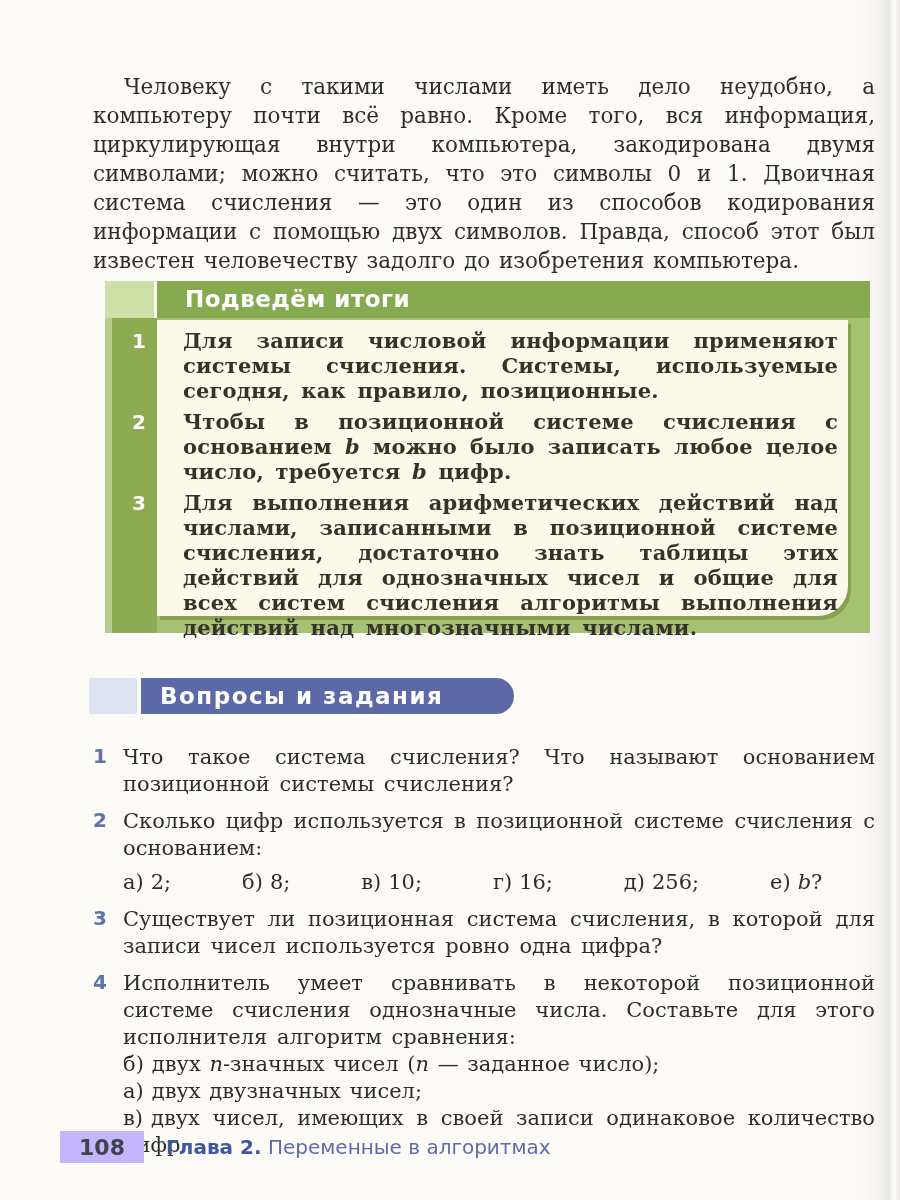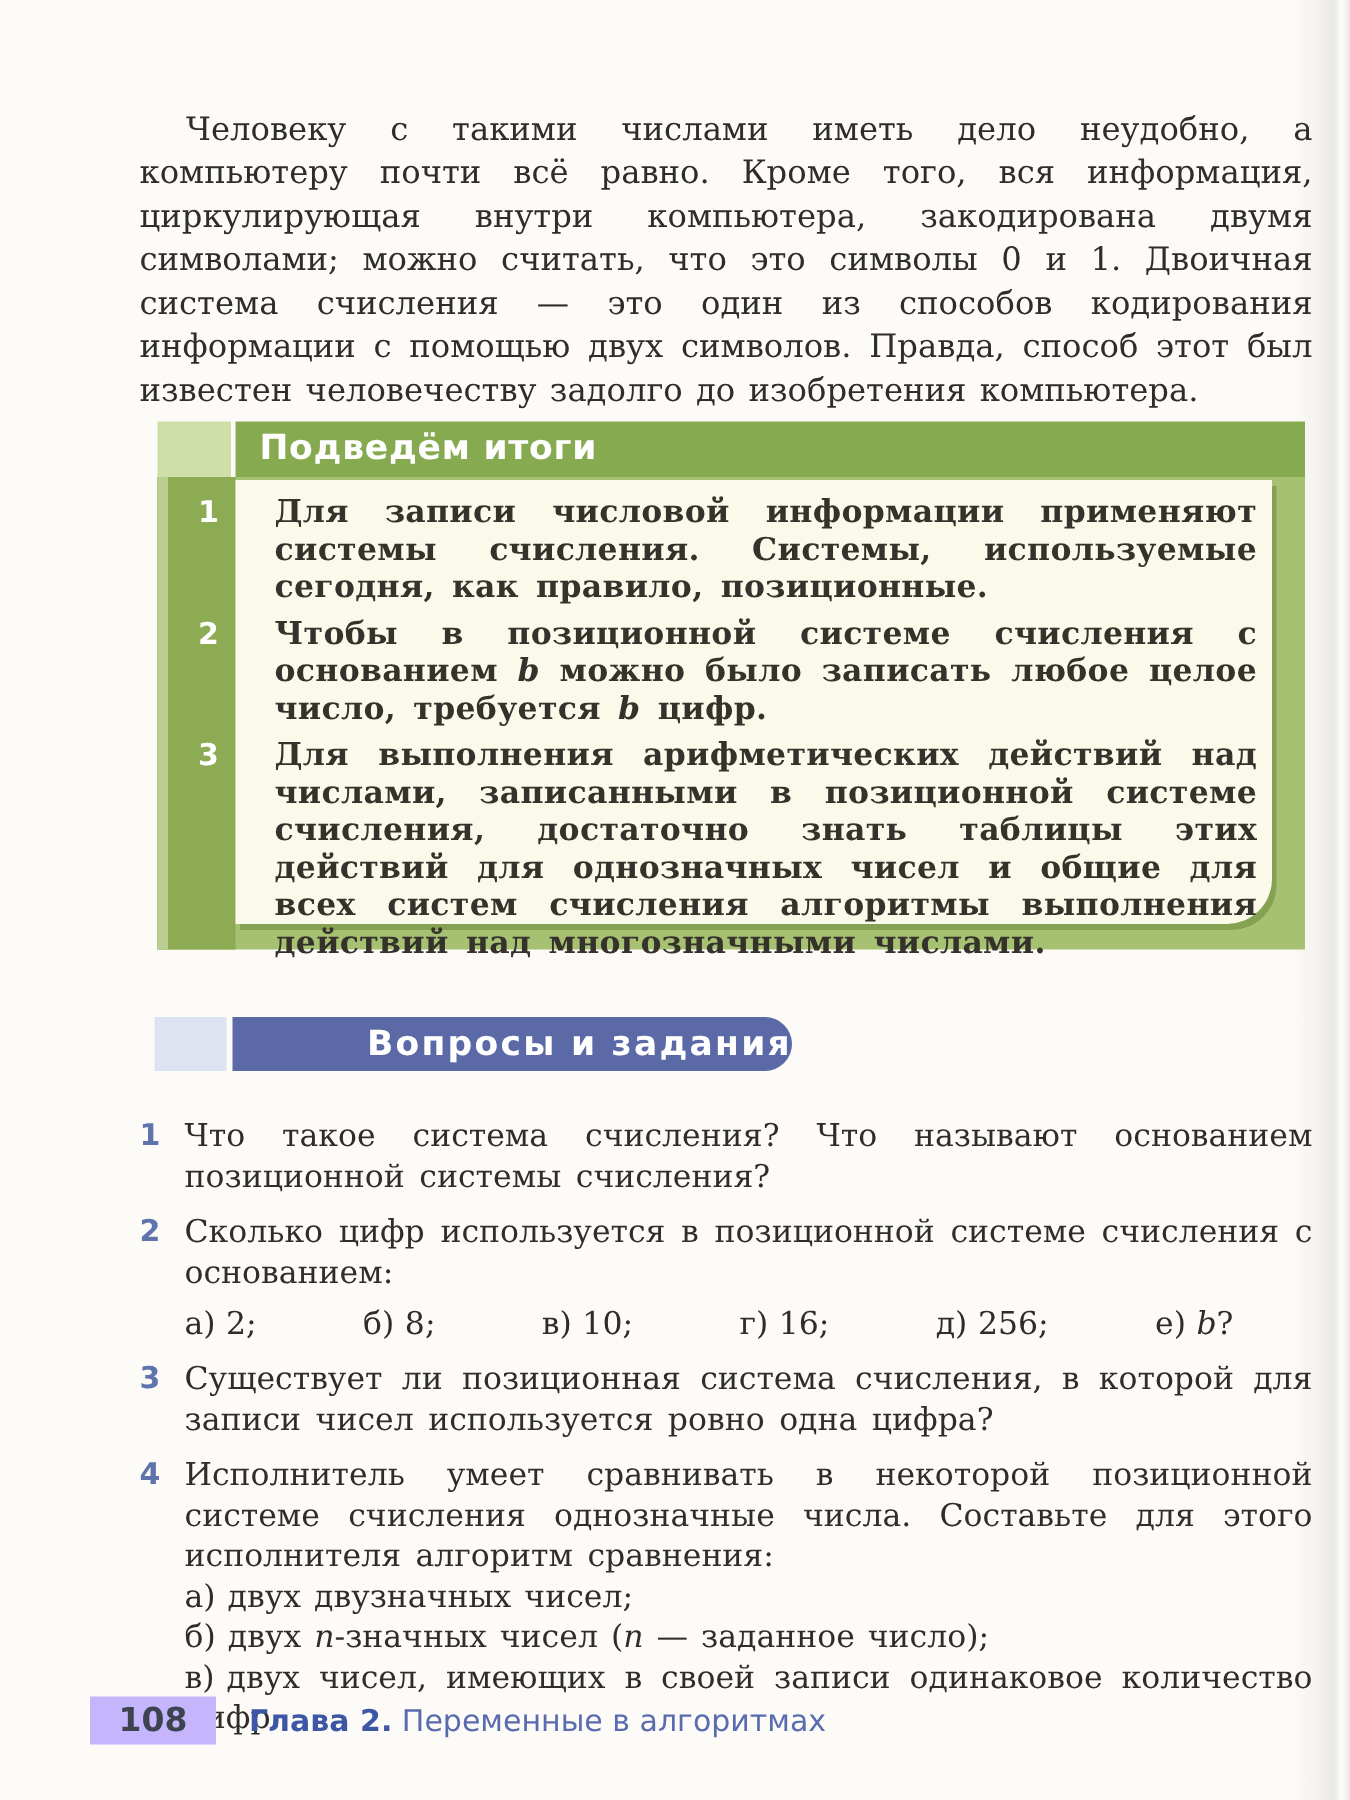--- a/index.html
+++ b/index.html
@@ -33,21 +33,21 @@
     margin:0;
   }
 
   
   .summary-box { position:absolute; top:281px; left:105px; width:765px; }
   .summary-header { display:flex; height:37px; }
   .sh-corner { width:49px; background:#cedfa7; margin-right:3px; }
   .sh-bar {
     flex:1; background:#86aa4f; color:#ffffff;
     font-family:"DejaVu Sans", sans-serif; font-weight:bold;
-    font-size:23px; line-height:37px; padding-left:16px;
+    font-size:23px; line-height:37px; padding-left:28px;
     letter-spacing:0.5px;
   }
   .summary-body { position:relative; height:315px; background:#a7c173; }
   .sb-strip {
     position:absolute; left:0; top:0; bottom:0; width:52px;
     background:#8cab53; border-left:7px solid #b9cd90;
   }
   .sb-cream {
     position:absolute; left:52px; top:2px; right:22px; bottom:17px;
     background:#fbf9e9;
@@ -64,21 +64,21 @@
   .summary-items p {
     margin:0; text-align:justify;
     font-size:21px; line-height:25px;
     letter-spacing:0.2px; word-spacing:4px;
     color:#35322c;
     font-weight:bold;
   }
   .var { font-style:italic; }
 
   
-  .questions-header { position:absolute; top:678px; left:103px; display:flex; height:36px;text-align:right; }
+  .questions-header { position:absolute; top:678px; left:89px; display:flex; height:36px; }
   .qh-corner { width:48px; background:#dde3f1; margin-right:4px; }
   .qh-bar {
     width:373px; background:#5b6aa6; color:#ffffff;
     font-family:"DejaVu Sans", sans-serif; font-weight:bold;
     font-size:23px; line-height:36px; padding-left:19px;
     letter-spacing:1.5px;
     border-radius:0 18px 18px 0;
   }
 
   
@@ -181,22 +181,22 @@
 
   <li>
     <span class="qnum">3</span>
     <p class="qtext">Существует ли позиционная система счисления, в которой для записи чисел используется ровно одна цифра?</p>
   </li>
 
   <li>
     <span class="qnum">4</span>
     <p class="qtext">Исполнитель умеет сравнивать в некоторой позиционной системе счисления однозначные числа. Составьте для этого исполнителя алгоритм сравнения:</p>
     <div class="subitems">
+      <div class="subline"><span class="sub-label">б)</span><span>двух </span><span class="var">n</span><span>-значных чисел (</span><span class="var">n</span><span> — заданное число);</span></div>
       <div class="subline"><span class="sub-label">а)</span><span>двух двузначных чисел;</span></div>
-      <div class="subline"><span class="sub-label">б)</span><span>двух </span><span class="var">n</span><span>-значных чисел (</span><span class="var">n</span><span> — заданное число);</span></div>
       <div class="subline"><span class="sub-label">в)</span><span>двух чисел, имеющих в своей записи одинаковое количество цифр.</span></div>
     </div>
   </li>
 </ol>
 
 <footer class="page-footer">
   <div class="pageno">108</div>
   <div class="chapter">
     <span class="chapter-label">Глава 2.</span>
     <span class="chapter-title">Переменные в алгоритмах</span>

